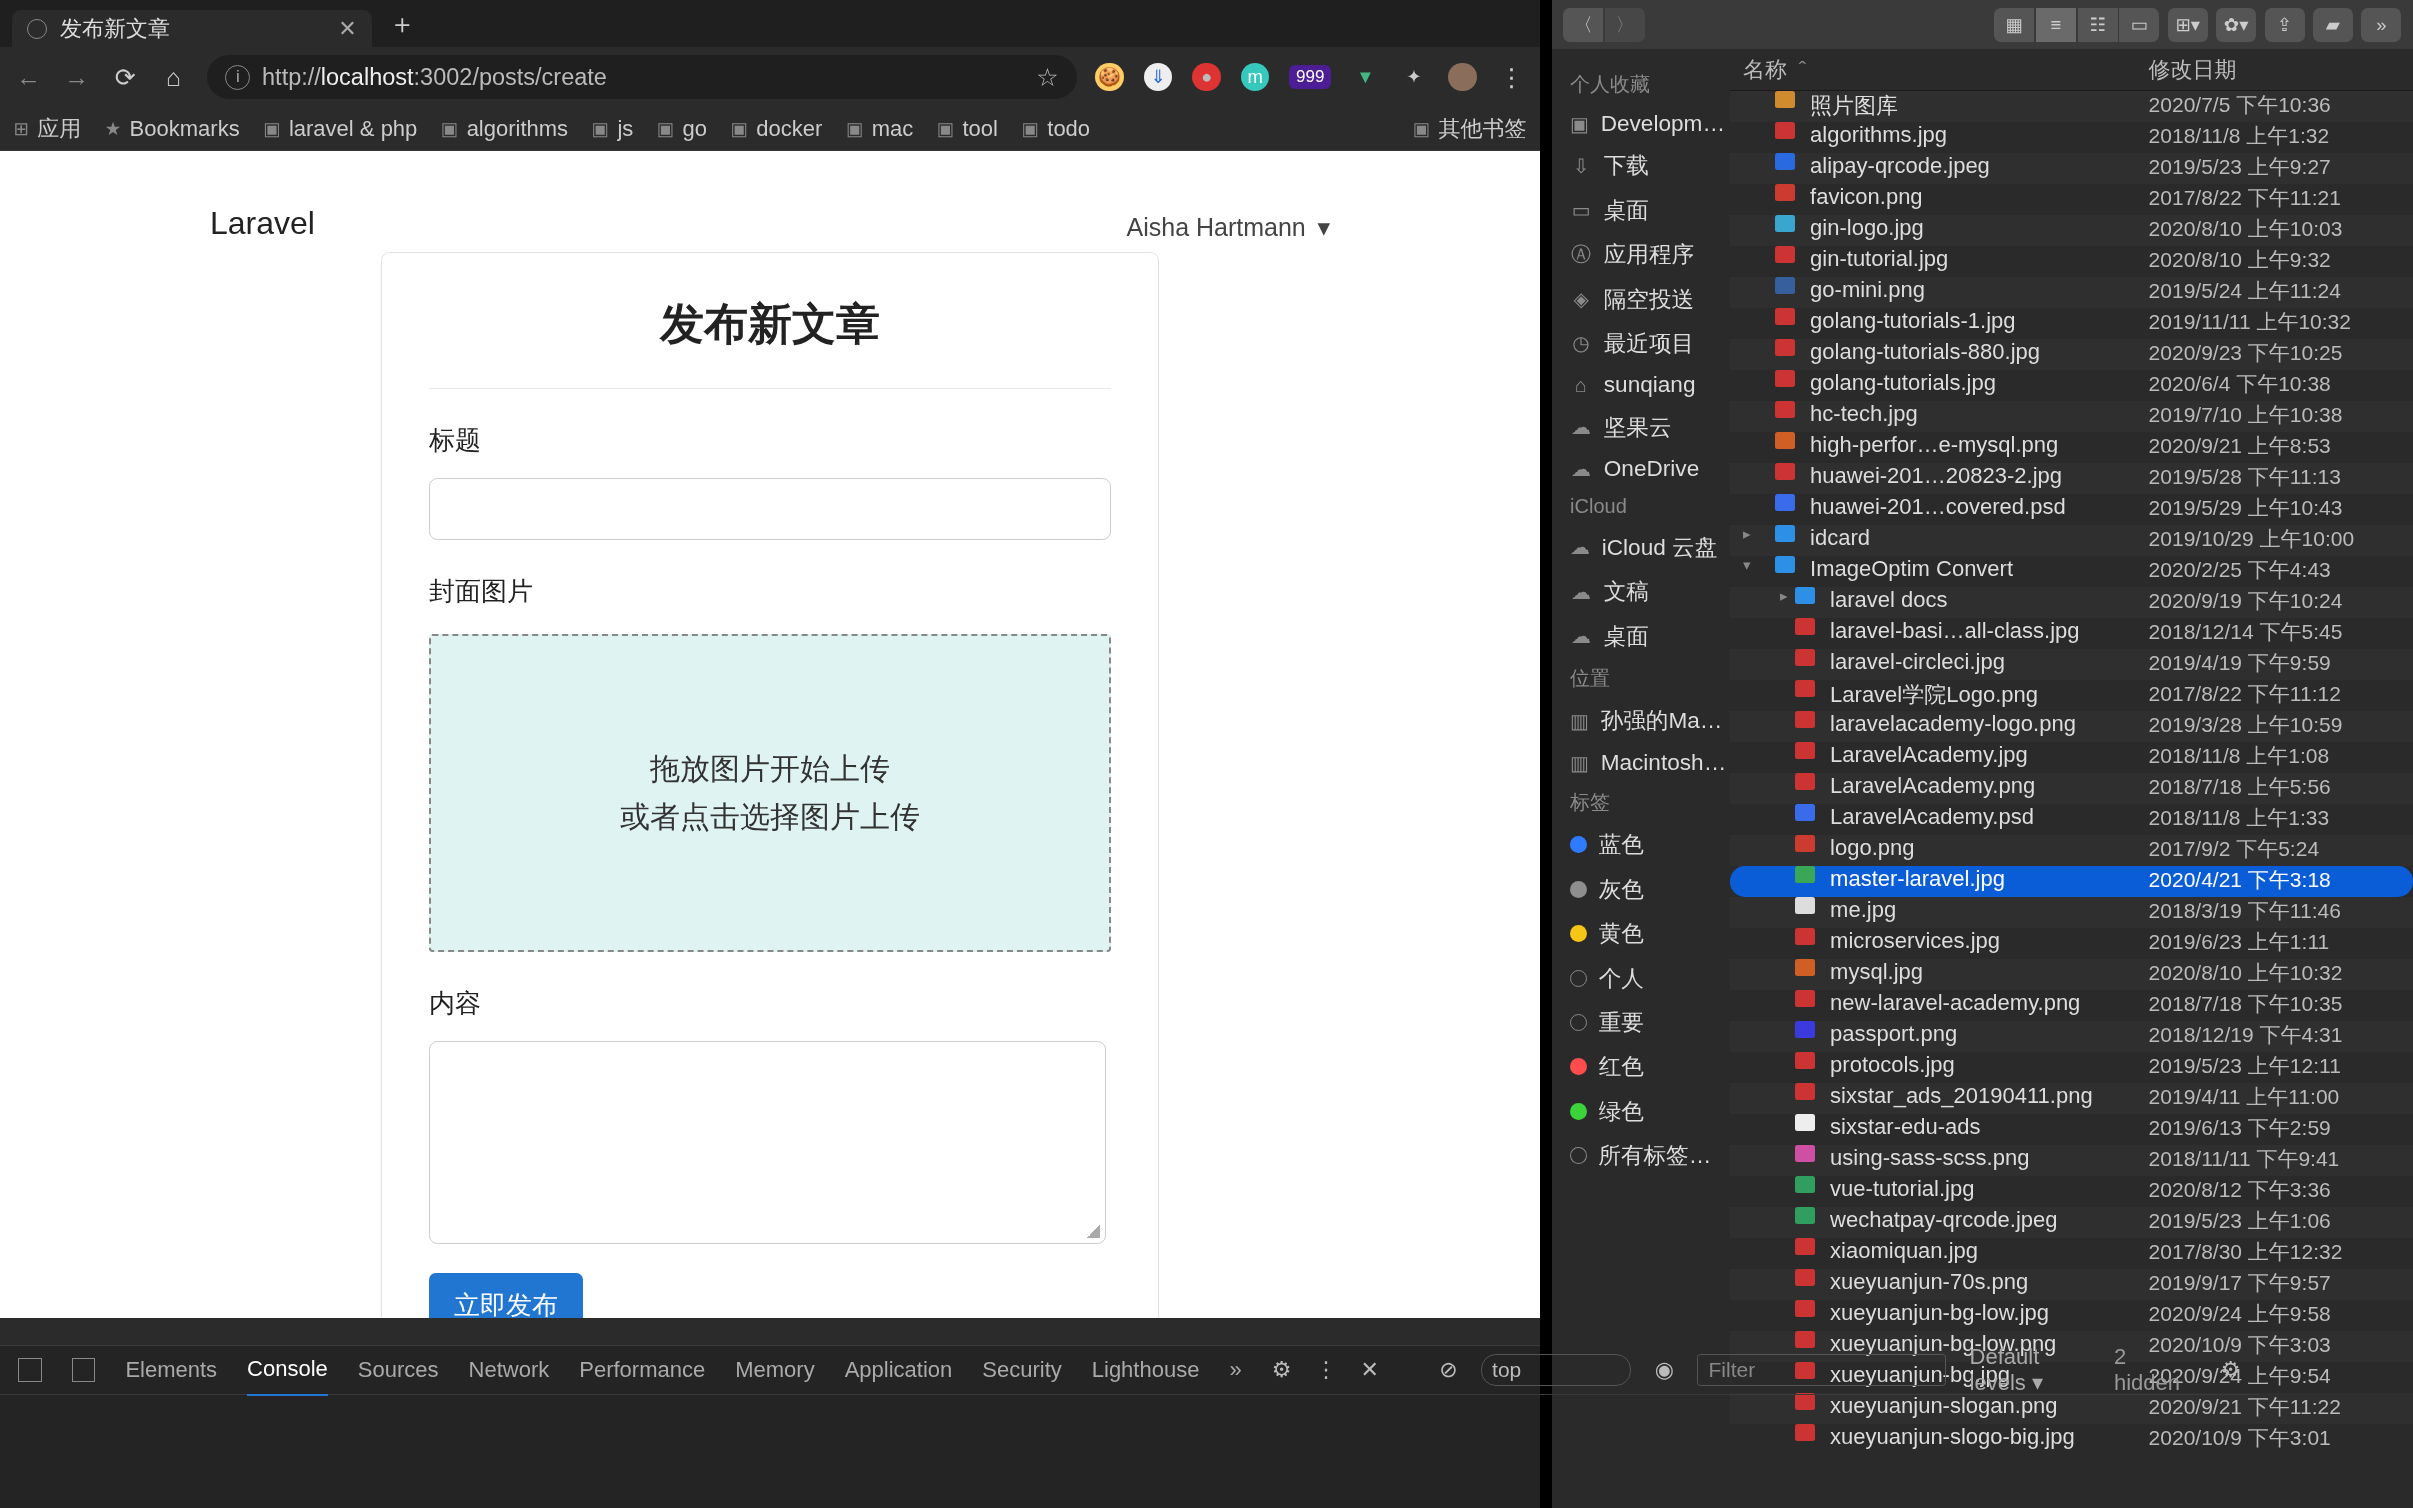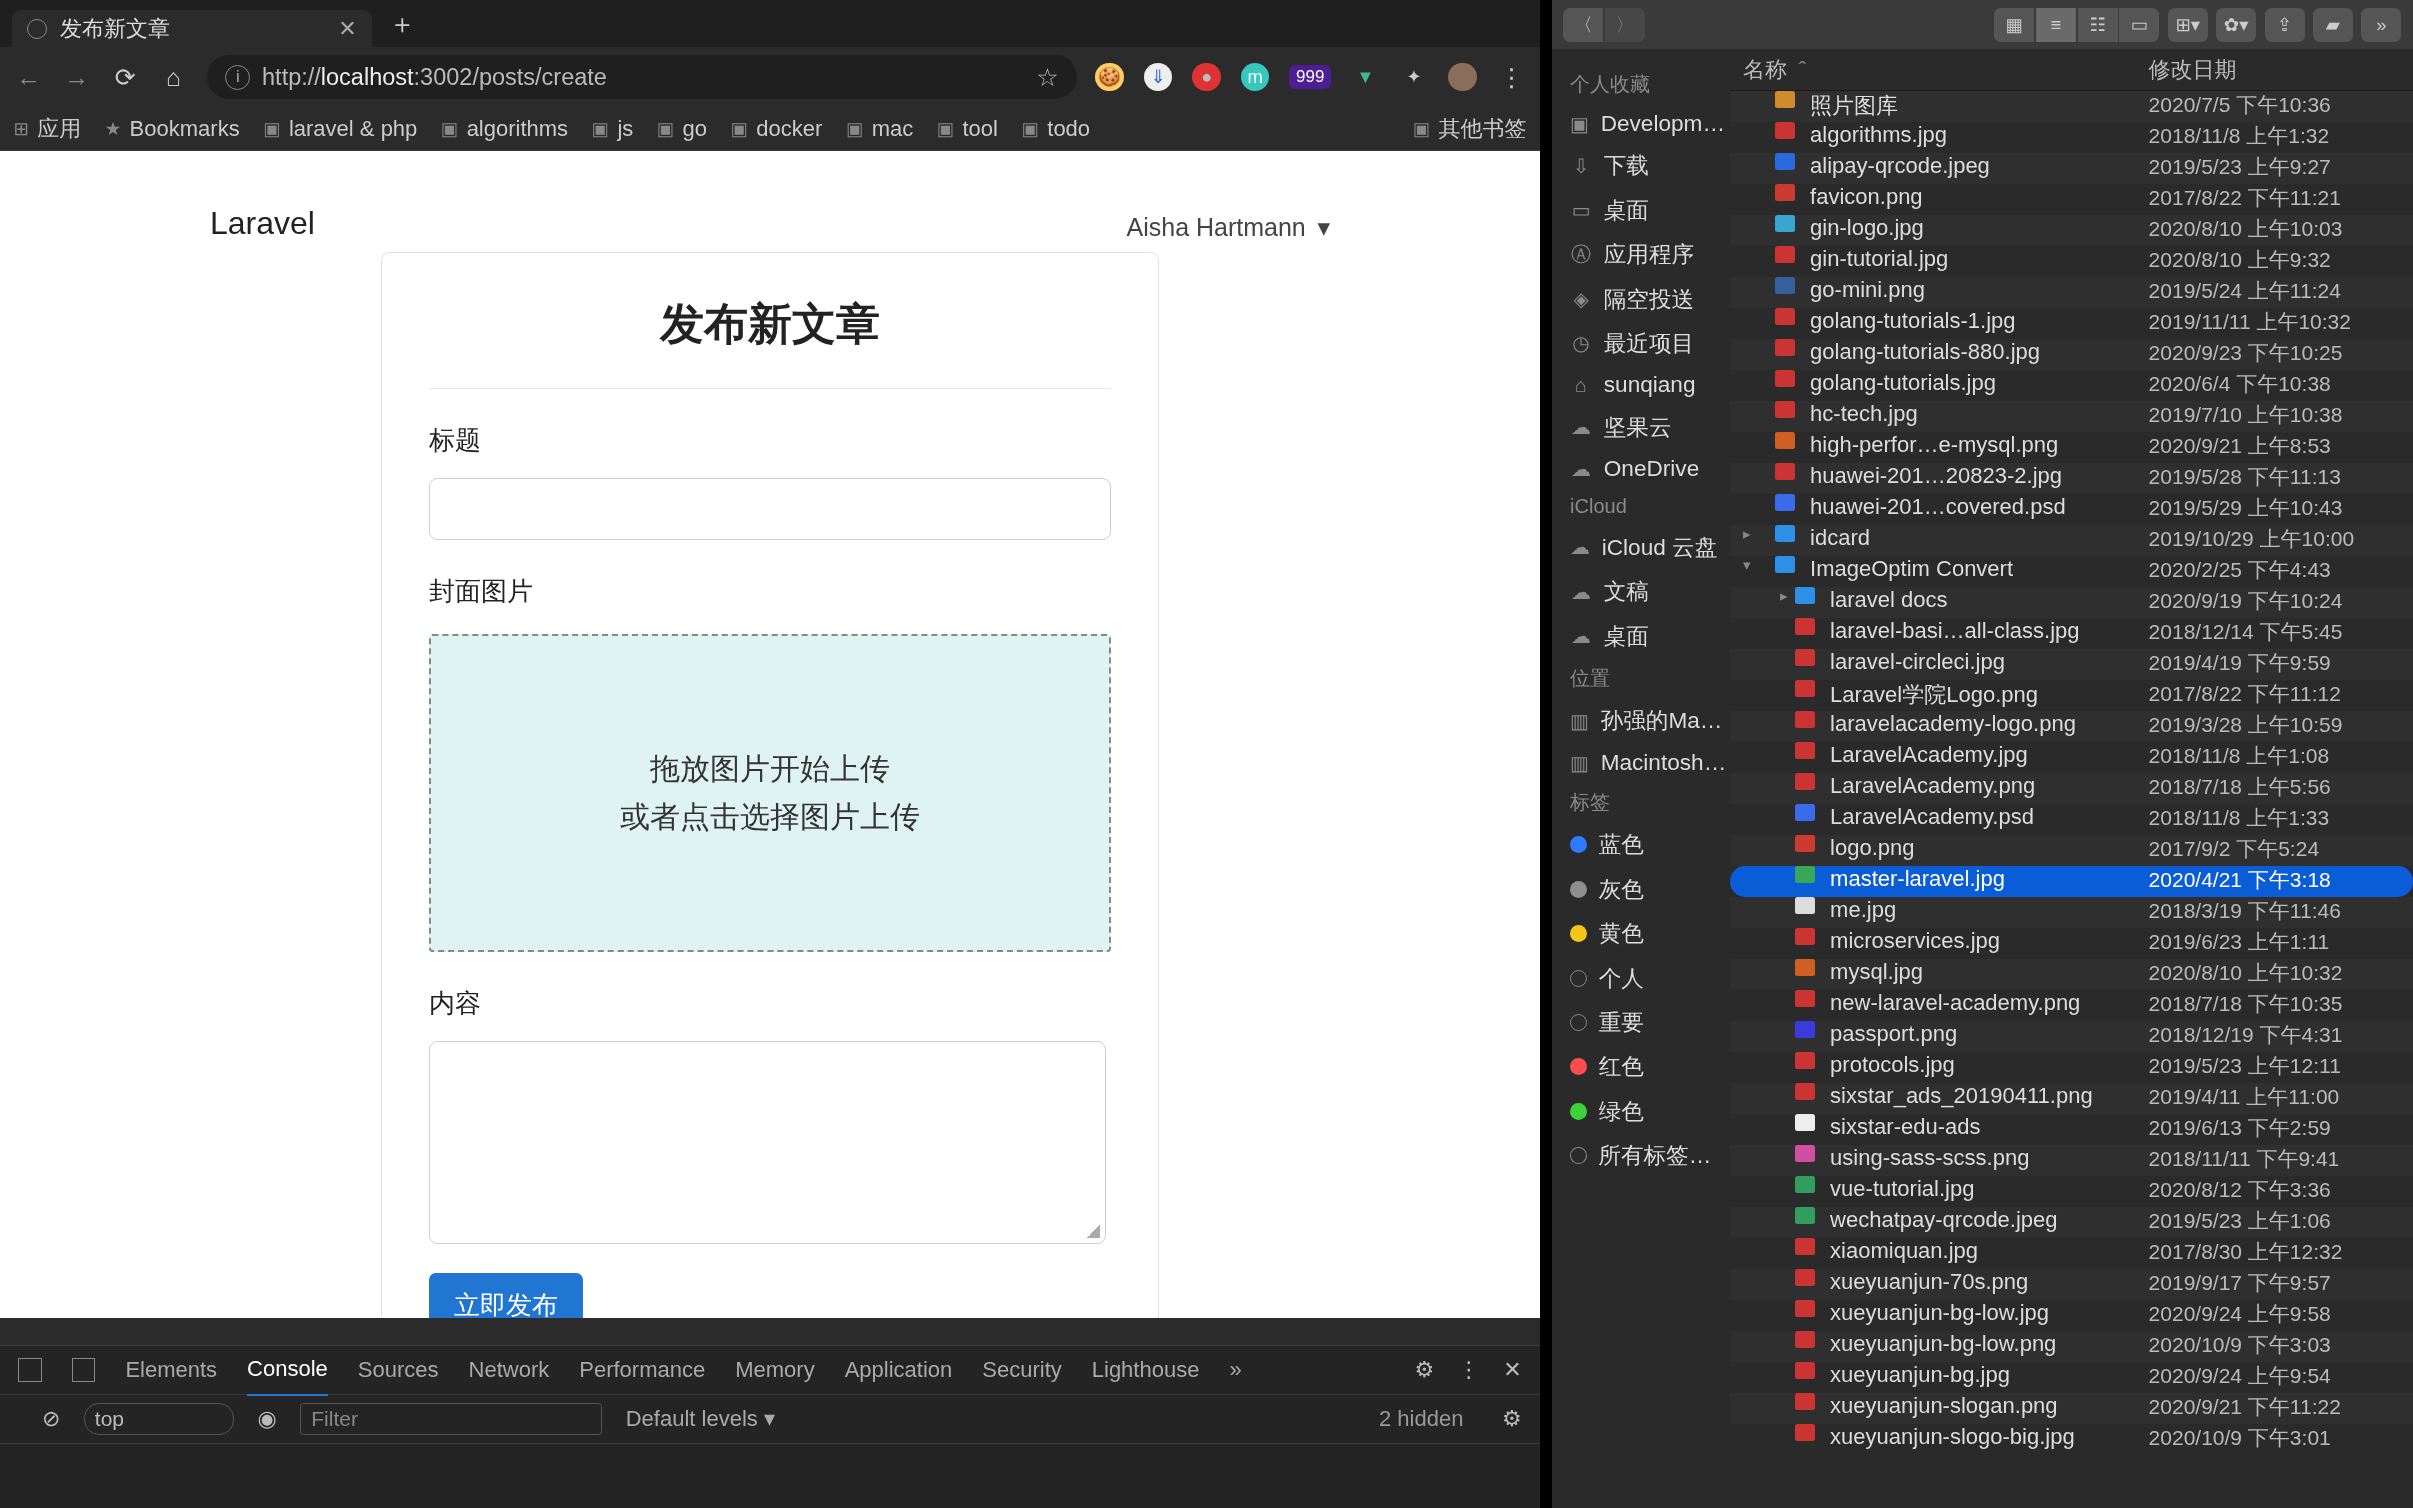--- a/index.html
+++ b/index.html
@@ -38,21 +38,21 @@
 .card h1{ text-align:center; font-size:44px; font-weight:600; padding:8.4px 0 34px 0; border-bottom:0.8px solid #e8e8e8;}
 .field{ margin-top:34px; }
 .field label{ font-size:26px; color:#222;}
 .t-input{ margin-top:20px; width:100%; height:62px; border:0.8px solid #ccc; border-radius:8.4px; }
 .dropzone{ margin-top:25px; width:100%; height:318px; background:#dff4f2; border:2.5px dashed #888; border-radius:3.4px; display:flex; flex-direction:column; align-items:center; justify-content:center; font-size:30px; color:#333; line-height:1.6;}
 .textarea{ margin-top:20px; width:677px; height:203px; border:0.8px solid #ccc; border-radius:8.4px; resize:both; position:relative;}
 .textarea::after{content:'';position:absolute;right:5px;bottom:5px;width:13.4px;height:13.4px;background:linear-gradient(135deg,transparent 50%,#aaa 50%);}
 .submit{ margin-top:28.5px; background:#2176d2; color:#fff; font-size:26px; padding:15px 25px; border:none; border-radius:6.7px;}
 
 
-.devtools{ height:163px; background:#242424; border-top:0.8px solid #3a3a3a; display:flex;flex-direction:column; font-size:22px; color:#bbb;margin-top:27px;}
+.devtools{ height:163px; background:#242424; border-top:0.8px solid #3a3a3a; display:flex;flex-direction:row; font-size:22px; color:#bbb;margin-top:27px;}
 .dt-tabs{ height:49px; display:flex; align-items:center; gap:30px; padding:0 18.4px; border-bottom:0.8px solid #3a3a3a;}
 .dt-tabs .t{color:#aaa;}
 .dt-tabs .t.active{color:#fff; border-bottom:2.5px solid #2176d2; padding-bottom:11.7px; padding-top:11.7px;}
 .dt-tabs .sq{width:23.5px;height:23.5px;border:1.7px solid #888;}
 .dt-tabs .more{margin-left:0;}
 .dt-tabs .rgt{margin-left:auto;display:flex;gap:23.5px;align-items:center;}
 .dt-tools{ height:49px; display:flex; align-items:center; gap:23.5px; padding:0 18.4px; border-bottom:0.8px solid #3a3a3a;}
 .dt-tools .sel{ border:0.8px solid #555; padding:3.4px 109px 3.4px 10px; font-size:21px; border-radius:15px;}
 .dt-tools .filt{ border:0.8px solid #555; padding:3.4px 10px; font-size:21px; border-radius:3.4px; width:302px; color:#888;}
 .dt-tools .lvls{ color:#aaa;}

